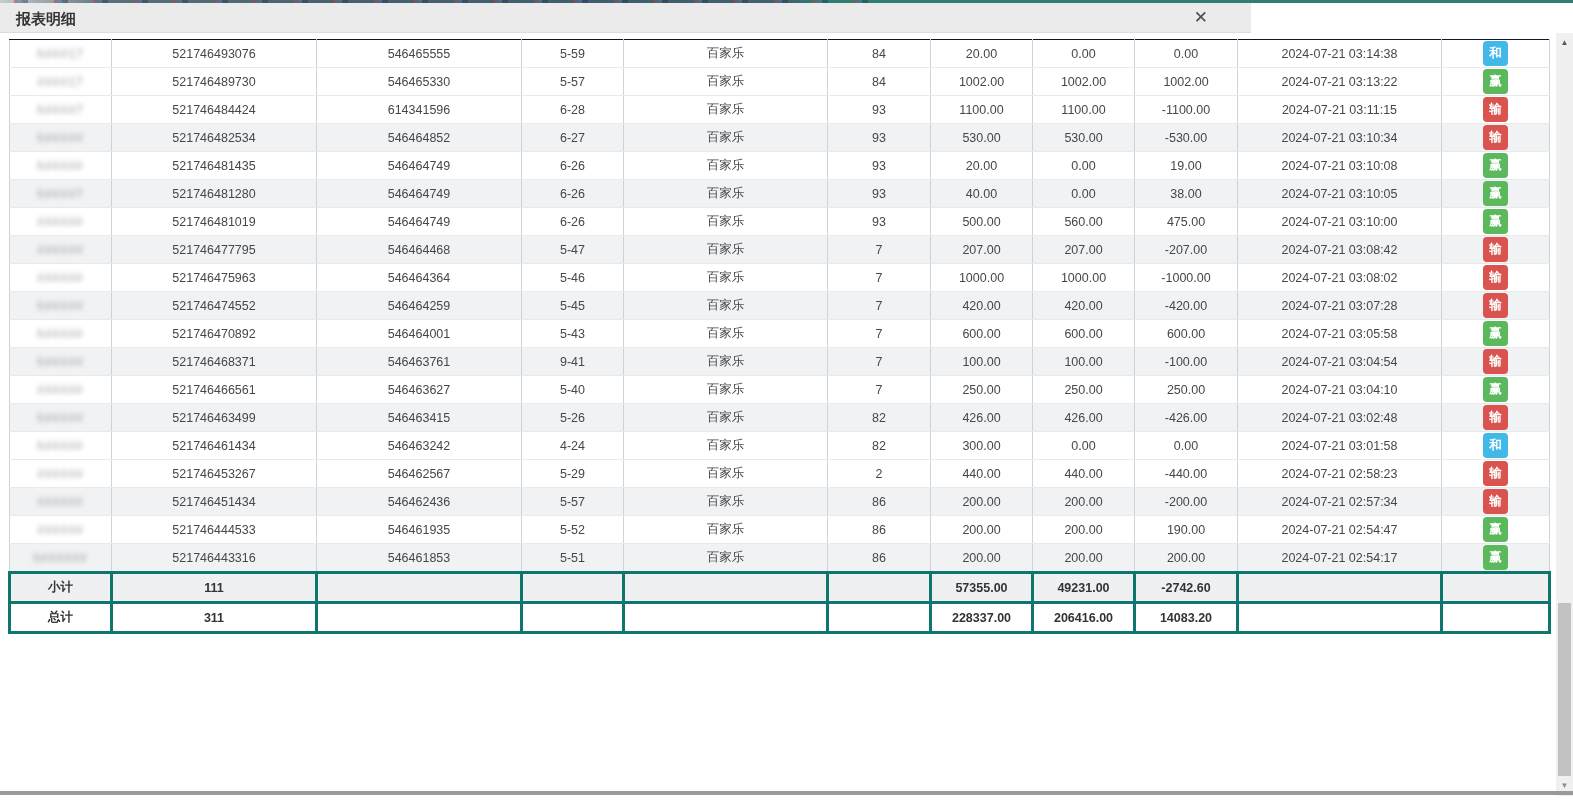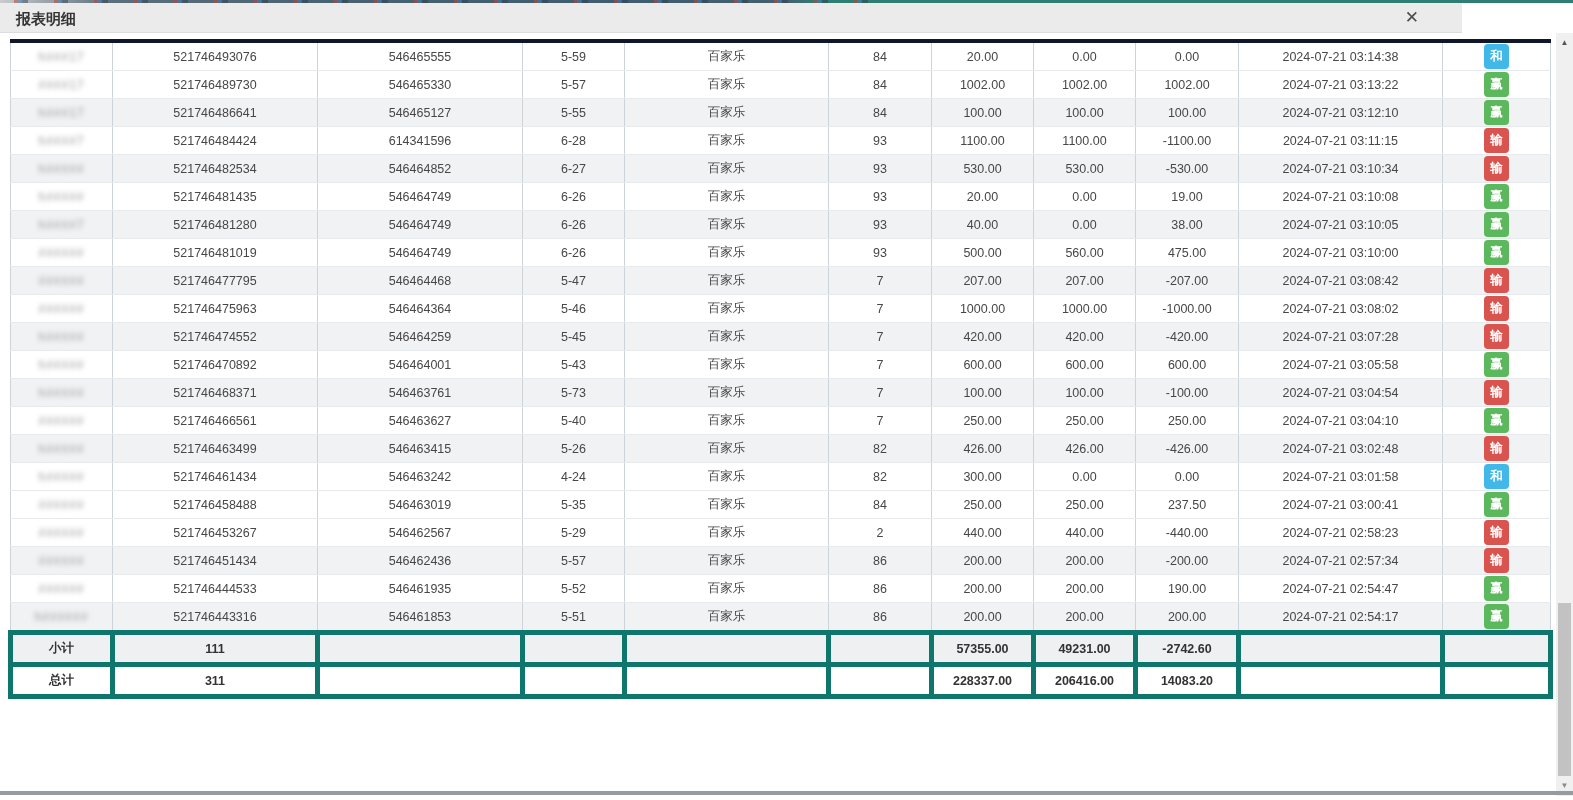--- a/index.html
+++ b/index.html
@@ -14,43 +14,43 @@
     background:linear-gradient(90deg,#c9cccd 0%,#5c6f7c 7%,#47616f 22%,#3e5d6e 40%,#44606d 50%,#2f7e73 52%,#2f7e73 100%);
   }
   .underlay-strip .speckles{
     position:absolute;inset:0;width:56%;
     background:repeating-linear-gradient(90deg,
       rgba(70,100,140,.0) 0 14px, rgba(190,70,55,.55) 14px 17px,
       rgba(70,120,170,.55) 17px 22px, rgba(40,60,80,.45) 22px 28px,
       rgba(120,140,150,.0) 28px 40px);
   }
   .modal-header{
-    position:absolute;top:3px;left:0;width:1462px;height:30px;
+    position:absolute;top:3px;left:0;width:1251px;height:30px;
     background:#ebebeb;border-bottom:1px solid #dcdcdc;box-sizing:border-box;
   }
   .modal-title{
     position:absolute;left:16px;top:7px;font-size:15px;color:#333;font-weight:600;
   }
   .close-btn{
     position:absolute;right:43px;top:5px;font-size:17px;color:#4d4d4d;cursor:pointer;line-height:20px;
   }
   .table-wrap{position:absolute;top:39px;left:8px;width:1540px;}
   table.report{
     border-collapse:collapse;table-layout:fixed;width:1540px;
     font-size:12.5px;color:#474747;
   }
   table.report td{
     height:27px;padding:0 4px;text-align:center;vertical-align:middle;
     border-left:1px solid #ccd3d9;border-right:1px solid #ccd3d9;
     border-bottom:1px solid #e7eaec;overflow:hidden;white-space:nowrap;
   }
-  table.report tr:first-child td{border-top:4px solid #0f172a;}
+  table.report tr:first-child td{border-top:1px solid #0f172a;}
   table.report tr.alt td{background:#f0f2f4;}
   table.report tr.summary td{
-    border:5px solid #0f766e;font-weight:bold;color:#333;height:27px;
+    border:3px solid #0f766e;font-weight:bold;color:#333;height:27px;
   }
   table.report tr.summary.sub td{background:#eef0f2;}
   .masked{
     color:#9a9a9a;filter:blur(2.5px);letter-spacing:1px;font-size:12px;
   }
   .badge{
     display:inline-block;width:25px;height:25px;line-height:25px;border-radius:4px;
     color:#fff;font-size:12.5px;font-weight:bold;text-align:center;
   }
   
@@ -117,33 +117,20 @@
           <td>546465330</td>
           <td>5-57</td>
           <td>百家乐</td>
           <td>84</td>
           <td>1002.00</td>
           <td>1002.00</td>
           <td>1002.00</td>
           <td>2024-07-21 03:13:22</td>
           <td><span class="badge" style="background: rgb(92, 184, 92);">赢</span></td>
         </tr>
-        <tr class="alt">
-          <td><span class="masked">h###17</span></td>
-          <td>521746486641</td>
-          <td>546465127</td>
-          <td>5-55</td>
-          <td>百家乐</td>
-          <td>84</td>
-          <td>100.00</td>
-          <td>100.00</td>
-          <td>100.00</td>
-          <td>2024-07-21 03:12:10</td>
-          <td><span class="badge" style="background: rgb(92, 184, 92);">赢</span></td>
-        </tr>
         <tr class="">
           <td><span class="masked">h####7</span></td>
           <td>521746484424</td>
           <td>614341596</td>
           <td>6-28</td>
           <td>百家乐</td>
           <td>93</td>
           <td>1100.00</td>
           <td>1100.00</td>
           <td>-1100.00</td>
@@ -251,21 +238,21 @@
           <td>600.00</td>
           <td>600.00</td>
           <td>600.00</td>
           <td>2024-07-21 03:05:58</td>
           <td><span class="badge" style="background: rgb(92, 184, 92);">赢</span></td>
         </tr>
         <tr class="alt">
           <td><span class="masked">h#####</span></td>
           <td>521746468371</td>
           <td>546463761</td>
-          <td>5-73</td>
+          <td>9-41</td>
           <td>百家乐</td>
           <td>7</td>
           <td>100.00</td>
           <td>100.00</td>
           <td>-100.00</td>
           <td>2024-07-21 03:04:54</td>
           <td><span class="badge" style="background: rgb(217, 83, 79);">输</span></td>
         </tr>
         <tr class="">
           <td><span class="masked">######</span></td>
@@ -301,33 +288,20 @@
           <td>百家乐</td>
           <td>82</td>
           <td>300.00</td>
           <td>0.00</td>
           <td>0.00</td>
           <td>2024-07-21 03:01:58</td>
           <td><span class="badge" style="background: rgb(65, 184, 232);">和</span></td>
         </tr>
         <tr class="">
           <td><span class="masked">######</span></td>
-          <td>521746458488</td>
-          <td>546463019</td>
-          <td>5-35</td>
-          <td>百家乐</td>
-          <td>84</td>
-          <td>250.00</td>
-          <td>250.00</td>
-          <td>237.50</td>
-          <td>2024-07-21 03:00:41</td>
-          <td><span class="badge" style="background: rgb(92, 184, 92);">赢</span></td>
-        </tr>
-        <tr class="">
-          <td><span class="masked">######</span></td>
           <td>521746453267</td>
           <td>546462567</td>
           <td>5-29</td>
           <td>百家乐</td>
           <td>2</td>
           <td>440.00</td>
           <td>440.00</td>
           <td>-440.00</td>
           <td>2024-07-21 02:58:23</td>
           <td><span class="badge" style="background: rgb(217, 83, 79);">输</span></td>

